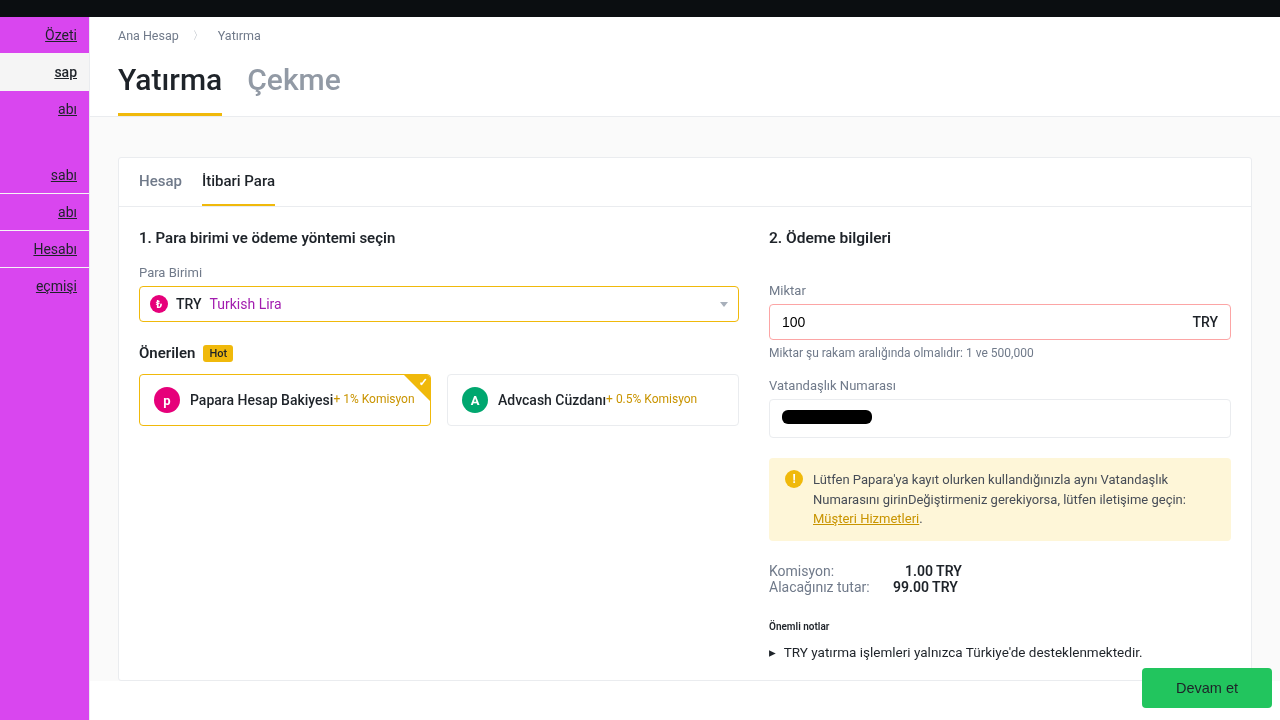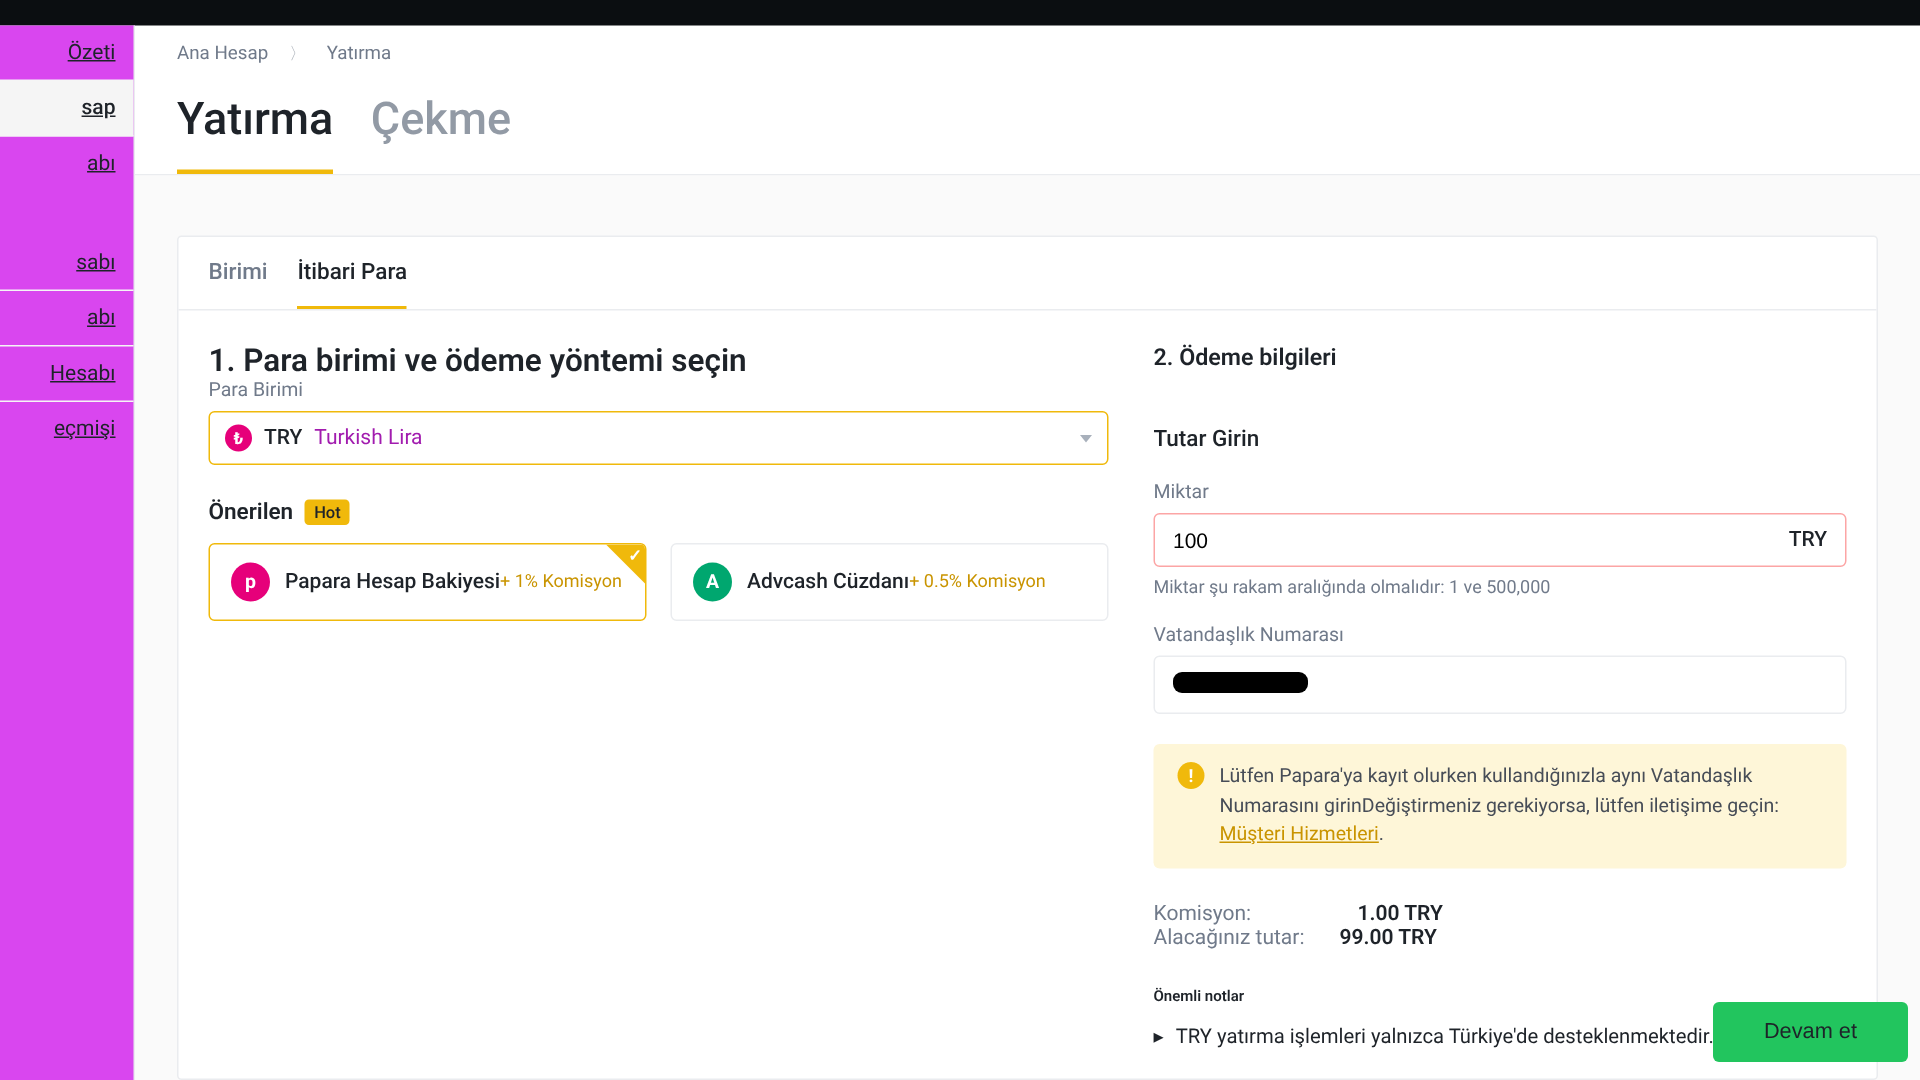--- a/index.html
+++ b/index.html
@@ -18,21 +18,21 @@
 .page-tab { font-size: 30px; font-weight: 500; color: #929aa5; padding-bottom: 16px; cursor: pointer; }
 .page-tab.active { color: #1e2329; border-bottom: 3px solid #f0b90b; }
 .content-wrap { background: #fafafa; padding: 40px 28px 0; }
 .card { background: #fff; border: 1px solid #eaecef; border-radius: 3px; padding: 0 20px 20px; }
 .sub-tabs { display: flex; gap: 20px; border-bottom: 1px solid #eaecef; margin: 0 -20px; padding: 0 20px; }
 .sub-tab { font-size: 15px; color: #707a8a; padding: 14px 0; cursor: pointer; font-weight: 500; }
 .sub-tab.active { color: #1e2329; border-bottom: 2px solid #f0b90b; }
 .two-col { display: flex; gap: 30px; margin-top: 22px; }
 .col-left { flex: 0 0 600px; }
 .col-right { flex: 1; min-width: 0; }
-.section-title { font-size: 21px; font-weight: 600; }
+.section-title { font-size: 15px; font-weight: 600; margin-bottom: 18px; }
 .field-label { font-size: 13px; color: #707a8a; margin-bottom: 6px; }
 .currency-select { display: flex; align-items: center; border: 1px solid #f0b90b; border-radius: 4px; padding: 8px 10px; cursor: pointer; }
 .currency-badge { width: 18px; height: 18px; border-radius: 50%; background: #e6007a; color: #fff; font-size: 11px; display: flex; align-items: center; justify-content: center; margin-right: 8px; font-weight: bold; }
 .currency-code { font-size: 14px; font-weight: 500; margin-right: 8px; }
 .currency-name { font-size: 14px; color: #a21caf; flex: 1; }
 .chev-down { width: 0; height: 0; border-left: 4px solid transparent; border-right: 4px solid transparent; border-top: 5px solid #a8b0bb; }
 .recommend-row { display: flex; align-items: center; gap: 8px; margin: 22px 0 12px; }
 .recommend-label { font-size: 15px; font-weight: 600; }
 .hot-badge { background: #f0b90b; color: #1e2329; font-size: 11px; font-weight: 500; padding: 2px 6px; border-radius: 3px; }
 .pay-methods { display: flex; gap: 16px; }
@@ -93,21 +93,21 @@
     </div>
 
     <div class="page-tabs">
       <div class="page-tab active">Yatırma</div>
       <div class="page-tab">Çekme</div>
     </div>
 
     <div class="content-wrap">
       <div class="card">
         <div class="sub-tabs">
-          <div class="sub-tab">Birimi</div>
+          <div class="sub-tab">Hesap</div>
           <div class="sub-tab active">İtibari Para</div>
         </div>
 
         <div class="two-col">
           <div class="col-left">
             <div class="section-title">1. Para birimi ve ödeme yöntemi seçin</div>
             <div class="field-label">Para Birimi</div>
             <div class="currency-select">
               <span class="currency-badge">₺</span>
               <span class="currency-code">TRY</span>
@@ -135,21 +135,20 @@
                   <span class="pay-name">Advcash Cüzdanı</span>
                   <span class="pay-fee">+ 0.5% Komisyon</span>
                 </div>
               </div>
             </div>
           </div>
 
           <div class="col-right">
             <div class="right-header">2. Ödeme bilgileri</div>
             <div class="right-panel">
-              <div class="amount-title">Tutar Girin</div>
               <div class="field-label">Miktar</div>
               <div class="amount-wrap">
                 <input class="amount-input" value="100" style="">
                 <span class="amount-suffix">TRY</span>
               </div>
               <div class="amount-hint">Miktar şu rakam aralığında olmalıdır: 1 ve 500,000</div>
 
               <div class="citizen-wrap">
                 <div class="field-label">Vatandaşlık Numarası</div>
                 <div class="citizen-field">

